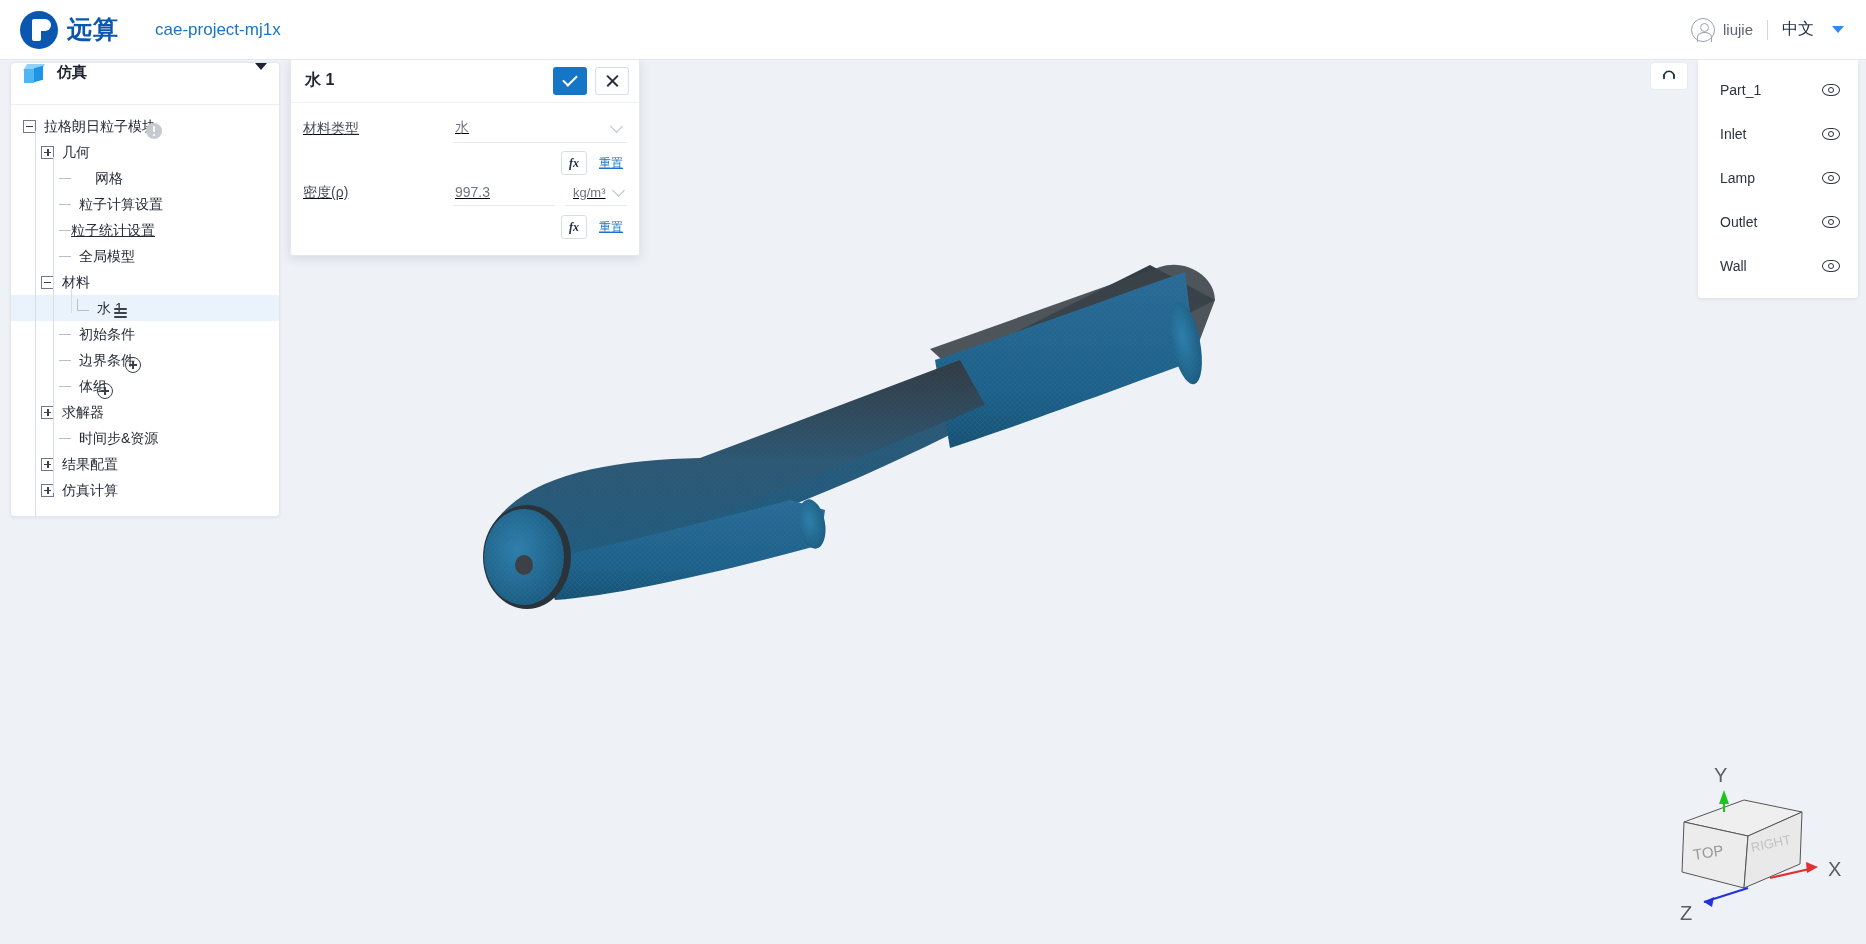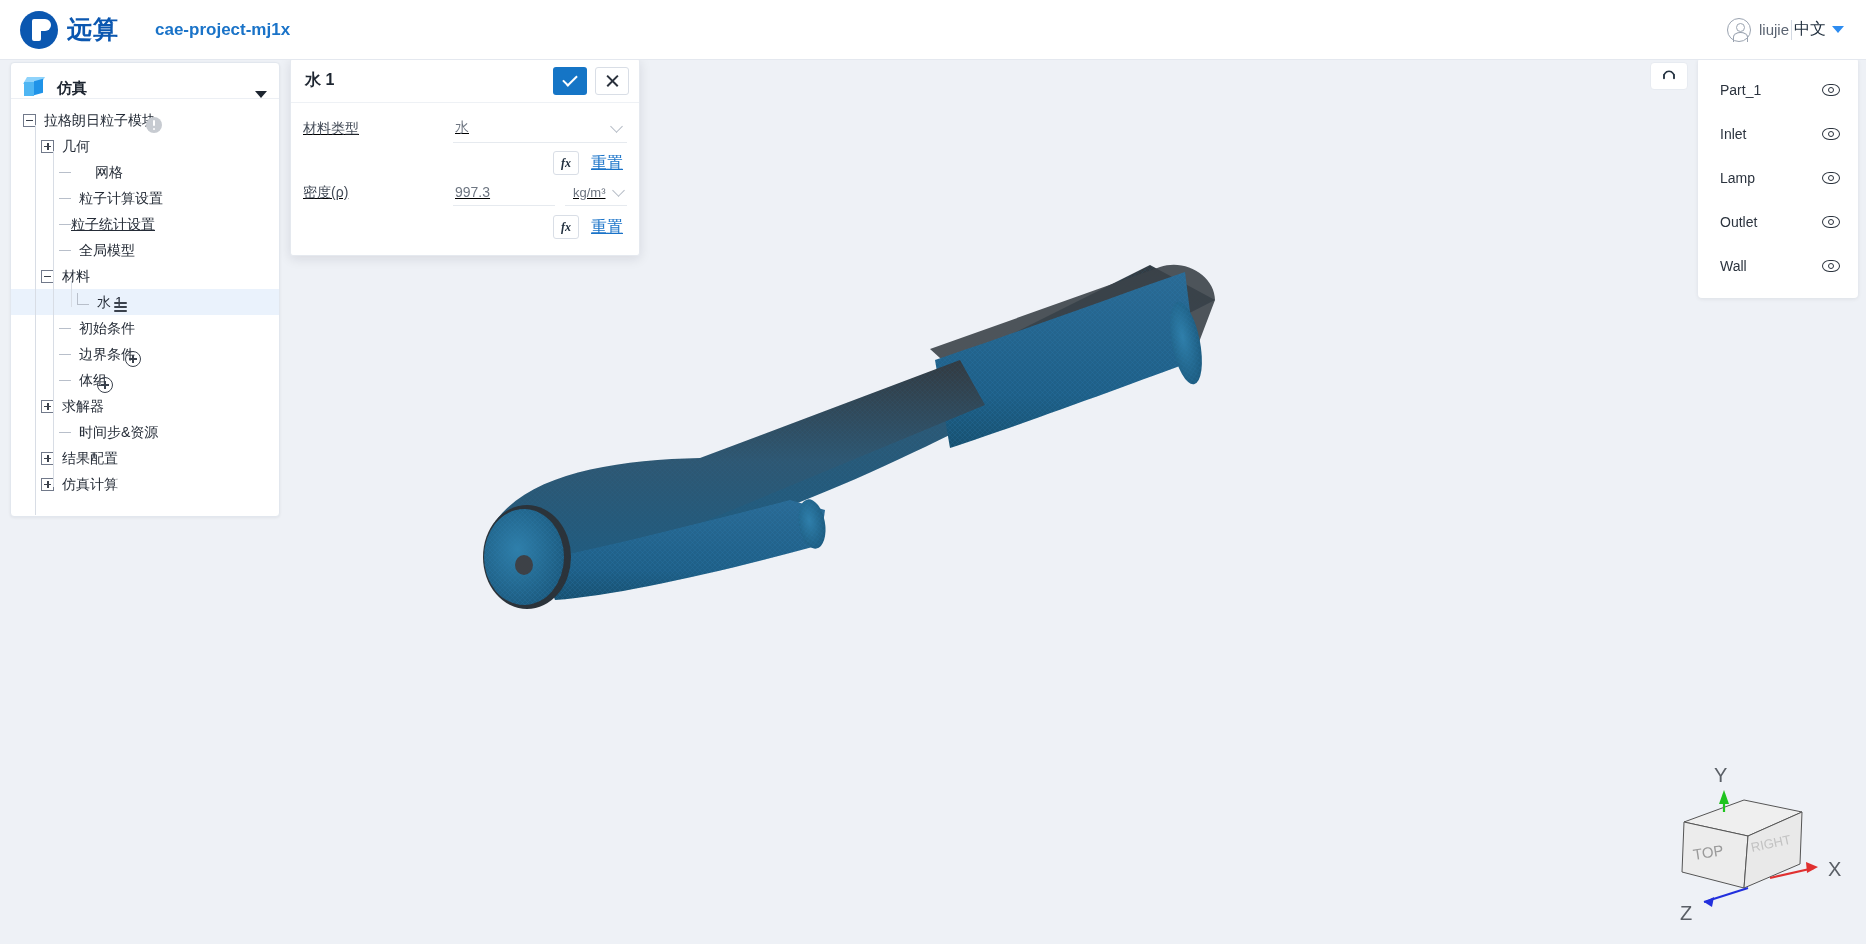--- a/index.html
+++ b/index.html
@@ -26,25 +26,25 @@
     content: ""; position: absolute; left: 12px; top: 8px;
     width: 9px; height: 22px; background: #fff; border-radius: 2px;
   }
   .logo-mark::before {
     content: ""; position: absolute; left: 18px; top: 8px;
     width: 13px; height: 12px; background: #fff;
     border-radius: 0 7px 7px 0;
   }
   .logo-text { font-size: 25px; color: #0b57b0; font-weight: 700; letter-spacing: 1px; }
   .project-name {
-    margin-left: 36px; font-size: 17px; color: #1a73c8; font-weight: 700;
+    margin-left: 36px; font-size: 17px; color: #1a73c8; font-weight: 400;
   }
   .header-right {
     margin-left: auto; margin-right: 22px;
-    display: flex; align-items: center; gap: 2px;
+    display: flex; align-items: center; gap: 14px;
   }
   .user-chip { display: flex; align-items: center; gap: 8px; color: #5b6472; font-size: 15px; }
   .avatar-circle {
     width: 24px; height: 24px; border-radius: 50%; border: 1.3px solid #9aa3b0;
     position: relative;
   }
   .avatar-circle::before {
     content: ""; position: absolute; left: 8px; top: 4.5px;
     width: 7px; height: 7px; border-radius: 50%; border: 1.2px solid #9aa3b0;
   }
@@ -61,21 +61,21 @@
   }
 
   
   .tree-panel {
     position: absolute; left: 10px; top: 62px; width: 270px; height: 455px;
     background: #ffffff; border: 1px solid #e2e7ee; border-radius: 4px;
     box-shadow: 0 1px 3px rgba(16,24,40,.06);
     z-index: 30; display: flex; flex-direction: column;
   }
   .tree-head {
-    height: 36px; display: flex; align-items: flex-end; padding: 0 12px;
+    height: 42px; display: flex; align-items: flex-start; padding: 0 12px;
     border-bottom: 1px solid #eceff4; gap: 12px;
   }
   .cube-icon { width: 22px; height: 22px; position: relative; flex: none; }
   .cube-icon .top { position:absolute; left:2px; top:1px; width:18px; height:7px;
      background:#8fd3fb; transform: skewX(-30deg); }
   .cube-icon .lf { position:absolute; left:1px; top:6px; width:10px; height:14px; background:#4fb6f3; }
   .cube-icon .rt { position:absolute; left:11px; top:4px; width:9px; height:14px; background:#1f93e8;
      transform: skewY(-16deg); }
   .tree-head-title { font-size: 15px; color: #1d2530; font-weight: 700; }
   .tree-head-caret {
@@ -183,21 +183,21 @@
   .fvalue.sel { display: flex; align-items: center; justify-content: space-between; }
   .fxrow { display: flex; align-items: center; padding: 6px 16px 2px 16px; }
   .fxrow .spacer { width: 150px; flex: none; }
   .fxrow .mid { flex: 1; }
   .fx-btn {
     width: 26px; height: 24px; border: 1px solid #d9dee6; border-radius: 3px;
     display: flex; align-items: center; justify-content: center;
     font-style: italic; font-weight: 700; font-size: 12px; color: #22303f; cursor: pointer;
     font-family: "Liberation Serif", serif;
   }
-  .reset-link { font-size: 16px; color: #1a73c8; text-decoration: underline; margin-left: 12px; cursor: pointer; }
+  .reset-link { font-size: 12px; color: #1a73c8; text-decoration: underline; margin-left: 12px; cursor: pointer; }
 
   
   .parts-panel {
     position: absolute; right: 8px; top: 58px; width: 160px;
     background: #ffffff; border-radius: 4px; box-shadow: 0 1px 4px rgba(16,24,40,.08);
     padding: 10px 0; z-index: 30;
   }
   .part-row {
     height: 44px; display: flex; align-items: center; padding: 0 18px 0 22px;
     font-size: 14px; color: #2b333e; cursor: pointer;

